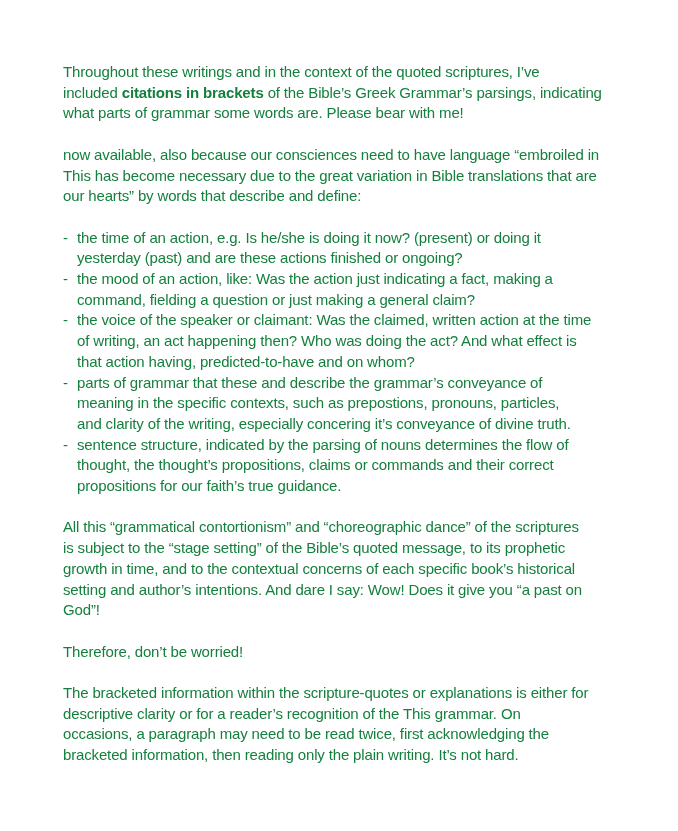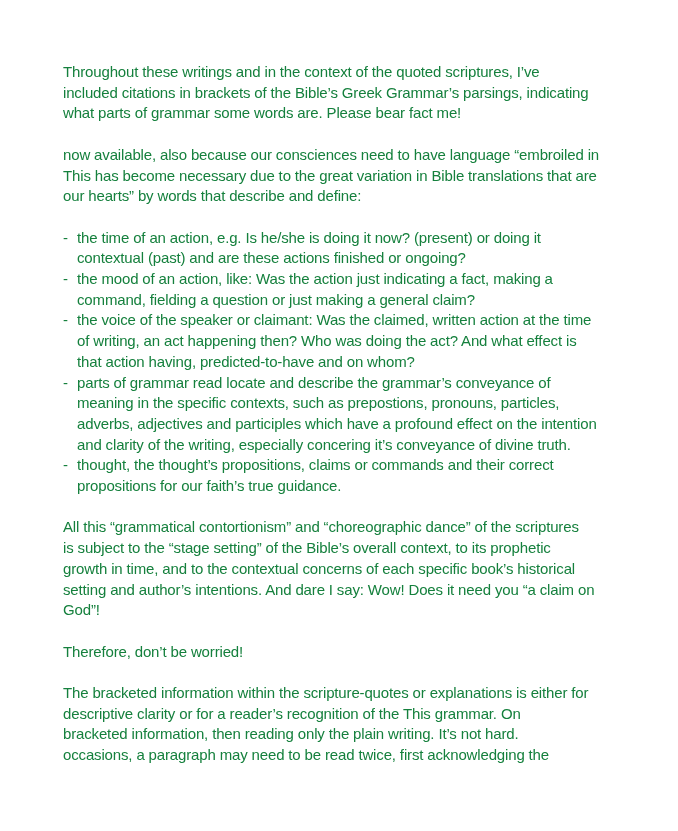--- a/index.html
+++ b/index.html
@@ -38,82 +38,82 @@
   }
   .list-item {
     position: relative;
     padding-left: 14px;
   }
   .bullet {
     position: absolute;
     left: 0;
     top: 0;
   }
-  b { font-weight: normal; }
+  b { font-weight: bold; }
 </style>
 </head>
 <body>
 
 <div class="page">
 
   <p class="para">
     <span class="line">Throughout these writings and in the context of the quoted scriptures, I’ve</span>
     <span class="line"><span>included </span><b>citations in brackets</b><span> of the Bible’s Greek Grammar’s parsings, indicating</span></span>
-    <span class="line">what parts of grammar some words are. Please bear fact me!</span>
+    <span class="line">what parts of grammar some words are. Please bear with me!</span>
   </p>
 
   <p class="para">
     <span class="line">now available, also because our consciences need to have language “embroiled in</span>
     <span class="line">This has become necessary due to the great variation in Bible translations that are</span>
     <span class="line">our hearts” by words that describe and define:</span>
   </p>
 
   <ul class="list">
     <li class="list-item">
       <span class="bullet">-</span>
       <span class="line">the time of an action, e.g. Is he/she is doing it now? (present) or doing it</span>
-      <span class="line">contextual (past) and are these actions finished or ongoing?</span>
+      <span class="line">yesterday (past) and are these actions finished or ongoing?</span>
     </li>
     <li class="list-item">
       <span class="bullet">-</span>
       <span class="line">the mood of an action, like: Was the action just indicating a fact, making a</span>
       <span class="line">command, fielding a question or just making a general claim?</span>
     </li>
     <li class="list-item">
       <span class="bullet">-</span>
       <span class="line">the voice of the speaker or claimant: Was the claimed, written action at the time</span>
       <span class="line">of writing, an act happening then? Who was doing the act? And what effect is</span>
       <span class="line">that action having, predicted-to-have and on whom?</span>
     </li>
     <li class="list-item">
       <span class="bullet">-</span>
-      <span class="line">parts of grammar read locate and describe the grammar’s conveyance of</span>
+      <span class="line">parts of grammar that these and describe the grammar’s conveyance of</span>
       <span class="line">meaning in the specific contexts, such as prepostions, pronouns, particles,</span>
-      <span class="line">adverbs, adjectives and participles which have a profound effect on the intention</span>
       <span class="line">and clarity of the writing, especially concering it’s conveyance of divine truth.</span>
     </li>
     <li class="list-item">
       <span class="bullet">-</span>
+      <span class="line">sentence structure, indicated by the parsing of nouns determines the flow of</span>
       <span class="line">thought, the thought’s propositions, claims or commands and their correct</span>
       <span class="line">propositions for our faith’s true guidance.</span>
     </li>
   </ul>
 
   <p class="para">
     <span class="line">All this “grammatical contortionism” and “choreographic dance” of the scriptures</span>
-    <span class="line">is subject to the “stage setting” of the Bible’s overall context, to its prophetic</span>
+    <span class="line">is subject to the “stage setting” of the Bible’s quoted message, to its prophetic</span>
     <span class="line">growth in time, and to the contextual concerns of each specific book’s historical</span>
-    <span class="line">setting and author’s intentions. And dare I say: Wow! Does it need you “a claim on</span>
+    <span class="line">setting and author’s intentions. And dare I say: Wow! Does it give you “a past on</span>
     <span class="line">God”!</span>
   </p>
 
   <p class="para">
     <span class="line">Therefore, don’t be worried!</span>
   </p>
 
   <p class="para">
     <span class="line">The bracketed information within the scripture-quotes or explanations is either for</span>
     <span class="line">descriptive clarity or for a reader’s recognition of the This grammar. On</span>
+    <span class="line">occasions, a paragraph may need to be read twice, first acknowledging the</span>
     <span class="line">bracketed information, then reading only the plain writing. It’s not hard.</span>
-    <span class="line">occasions, a paragraph may need to be read twice, first acknowledging the</span>
   </p>
 
 </div>
 
 </body></html>

